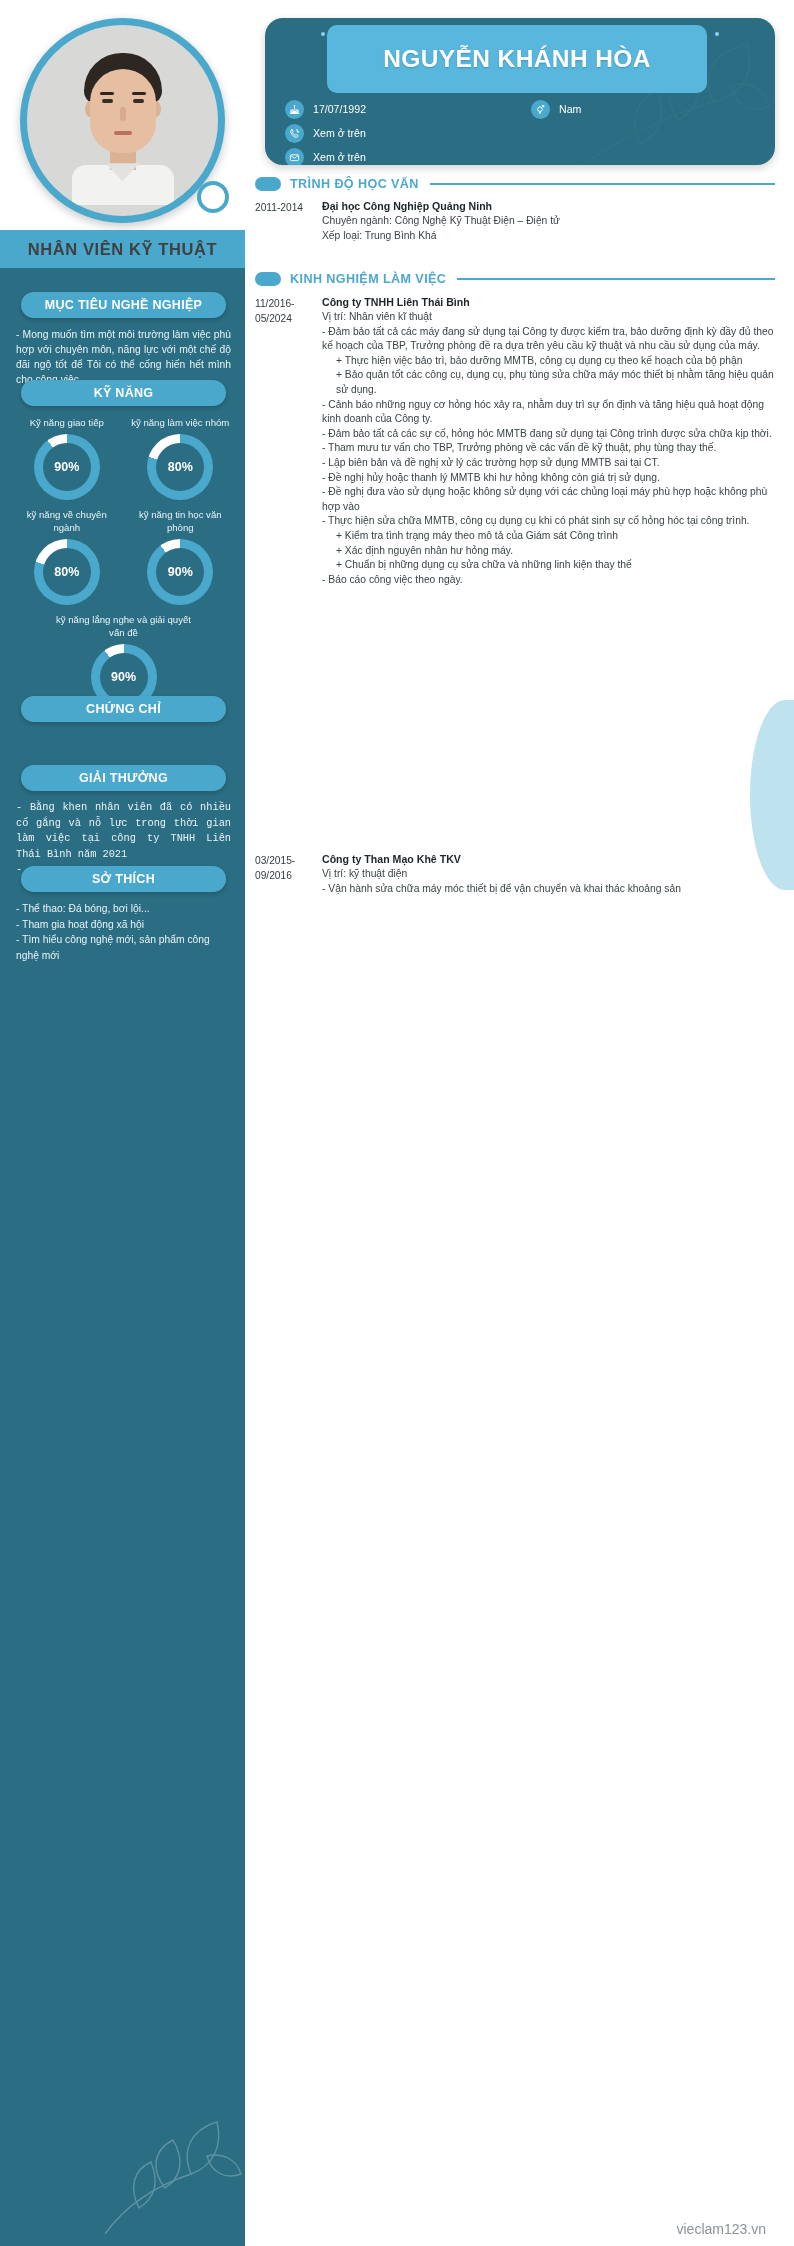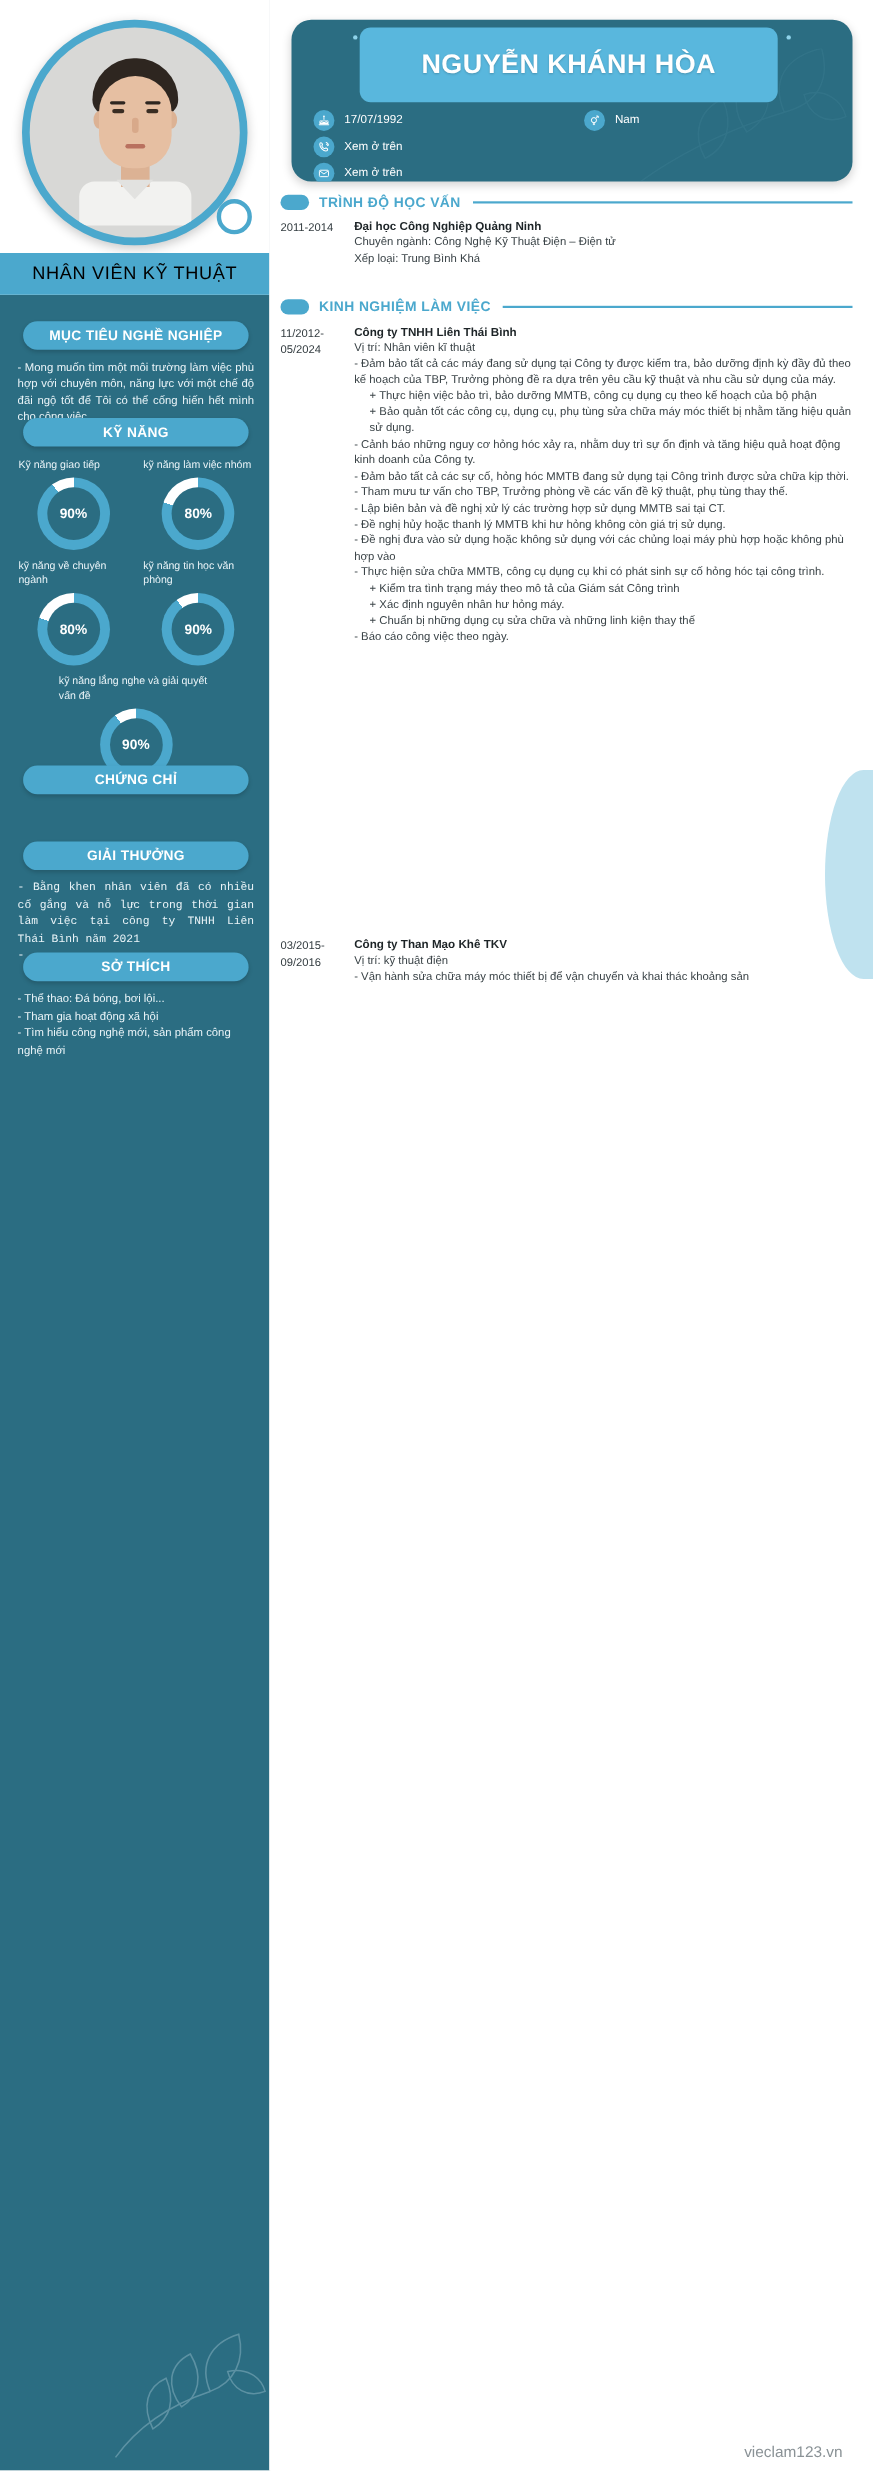--- a/index.html
+++ b/index.html
@@ -70,21 +70,21 @@
     width:32px; height:32px; border-radius:50%;
     background:#ffffff; border:4px solid #4ba8cd;
   }
 
   .job-title-band {
     position:absolute; left:0; top:230px; width:245px; height:38px;
     background:#4ba8cd;
     display:flex; align-items:center; justify-content:center;
   }
   .job-title-band span {
-    color:#000000; font-size:16.5px; letter-spacing:.6px; font-weight:400;
+    color:#404040; font-size:16.5px; letter-spacing:.6px; font-weight:700;
   }
 
   .side-pill {
     position:relative; margin:0 auto; width:205px; height:26px;
     background:#4ba8cd; border-radius:14px;
     display:flex; align-items:center; justify-content:center;
     box-shadow:0 2px 4px rgba(0,0,0,.18);
   }
   .side-pill span {
     color:#fff; font-size:12.5px; font-weight:bold; letter-spacing:.3px;
@@ -94,21 +94,21 @@
     padding:9px 16px 0 16px; color:#eaf4f8;
     font-size:10.3px; line-height:15px; text-align:justify;
   }
   .side-body p { margin-bottom:1px; }
 
   
   .skills-grid {
     margin-top:10px; display:flex; flex-wrap:wrap;
     justify-content:space-around; padding:0 10px;
   }
-  .skill-item { width:100px; text-align:left; margin-bottom:8px; }
+  .skill-item { width:100px; text-align:center; margin-bottom:8px; }
   .skill-label {
     color:#eaf4f8; font-size:9.6px; line-height:13px; margin-bottom:5px;
     min-height:13px;
   }
   .donut {
     width:66px; height:66px; margin:0 auto; border-radius:50%;
     display:flex; align-items:center; justify-content:center;
     position:relative;
   }
   .donut::after {
@@ -450,21 +450,21 @@
     </div>
 
     <div class="sec-head" style="top:272px; width:520px;">
       <span class="sec-bullet"></span>
       <span class="sec-title">KINH NGHIỆM LÀM VIỆC</span>
       <span class="sec-rule"></span>
     </div>
 
     <div class="entry" style="top:296px; left:10px; width:520px;">
       <div class="entry-date">
-        <div>11/2012-</div>
+        <div>11/2016-</div>
         <div>05/2024</div>
       </div>
       <div class="entry-body">
         <div class="entry-title">Công ty TNHH Liên Thái Bình</div>
         <div class="entry-line">Vị trí: Nhân viên kĩ thuật</div>
         <div class="entry-line">- Đảm bảo tất cả các máy đang sử dụng tại Công ty được kiểm tra, bảo dưỡng định kỳ đầy đủ theo kế hoạch của TBP, Trưởng phòng đề ra dựa trên yêu cầu kỹ thuật và nhu cầu sử dụng của máy.</div>
         <div class="entry-line ind">+ Thực hiện việc bảo trì, bảo dưỡng MMTB, công cụ dụng cụ theo kế hoạch của bộ phận</div>
         <div class="entry-line ind">+ Bảo quản tốt các công cụ, dụng cụ, phụ tùng sửa chữa máy móc thiết bị nhằm tăng hiệu quản sử dụng.</div>
         <div class="entry-line">- Cảnh báo những nguy cơ hỏng hóc xảy ra, nhằm duy trì sự ổn định và tăng hiệu quả hoạt động kinh doanh của Công ty.</div>
         <div class="entry-line">- Đảm bảo tất cả các sự cố, hỏng hóc MMTB đang sử dụng tại Công trình được sửa chữa kịp thời.</div>

